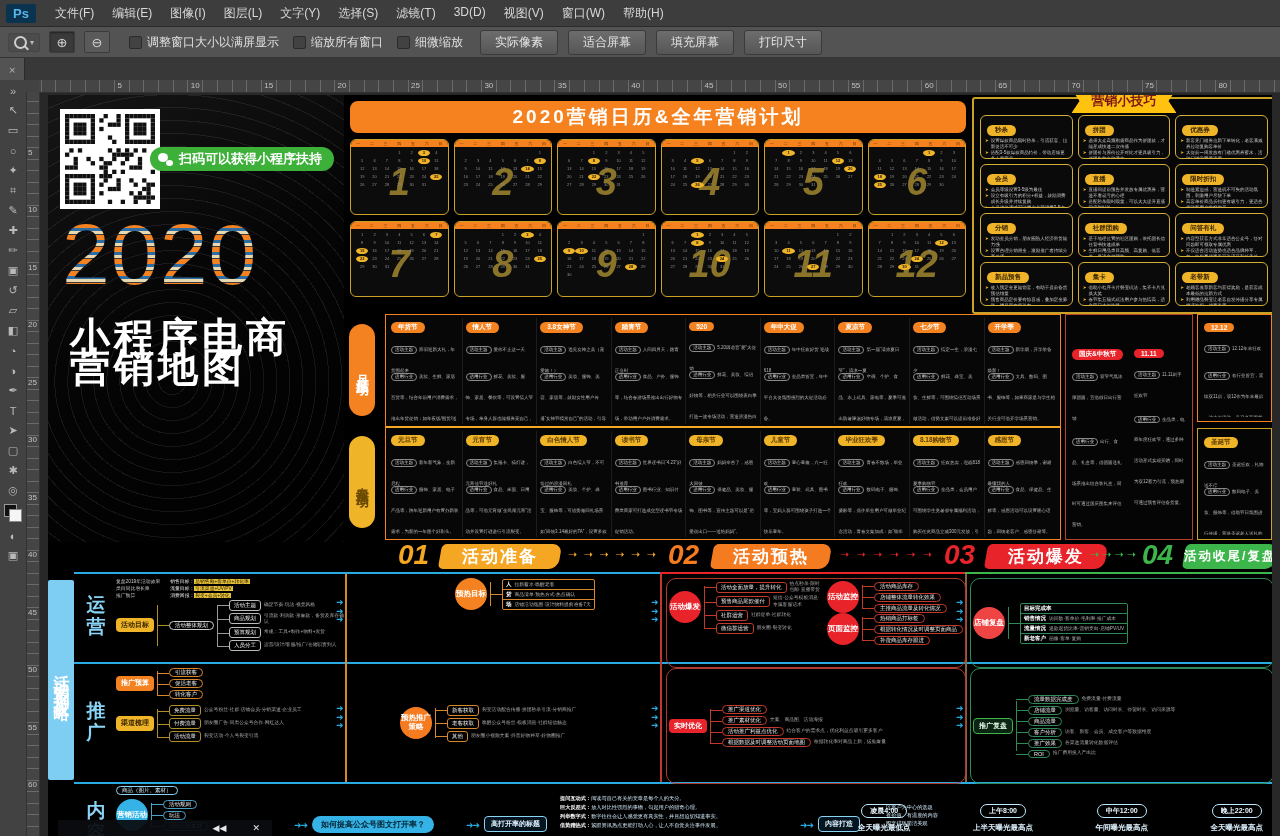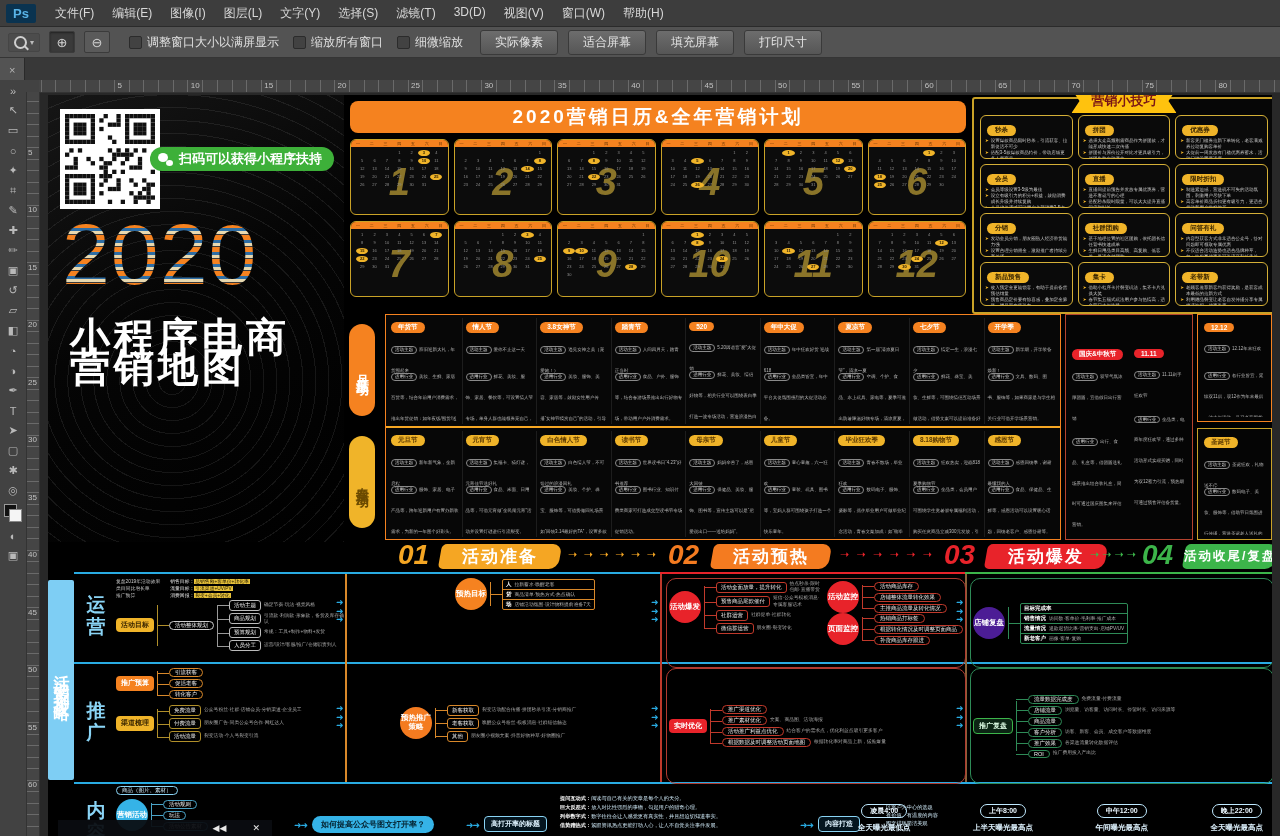--- a/index.html
+++ b/index.html
@@ -1431,21 +1431,21 @@
                     <div class="kid" style="--lc: #c0392b;">
                       <div class="nP" style="border-color: rgb(192, 57, 43);">补货商品库存跟进</div>
                     </div>
                   </div>
                 </div>
               </div>
             </div>
             <div class="cell grn" style="left: 922px; top: 6px; width: 298px; height: 84px; display: flex; gap: 6px; padding: 2px;">
               <div style="display: flex; align-items: center;">
                 <div class="tree" style="--lc: #2e8b57;">
-                  <div class="nC" style="background: #4c1d95;">店铺复盘</div>
+                  <div class="nC" style="background: #ef4444;">店铺复盘</div>
                   <div class="kids" style="--lc: #2e8b57;">
                     <div class="kid" style="--lc: #2e8b57;">
                       <div class="nTbl" style="border-color: rgb(46, 139, 87);">
                         <div class="trow" style="border-color: rgb(46, 139, 87);">
                           <span class="th">目标完成率</span>
                           <span class="tv"></span>
                         </div>
                         <div class="trow" style="border-color: rgb(46, 139, 87);">
                           <span class="th">销售情况</span>
                           <span class="tv">访问数·客单价·毛利率·推广成本</span>

